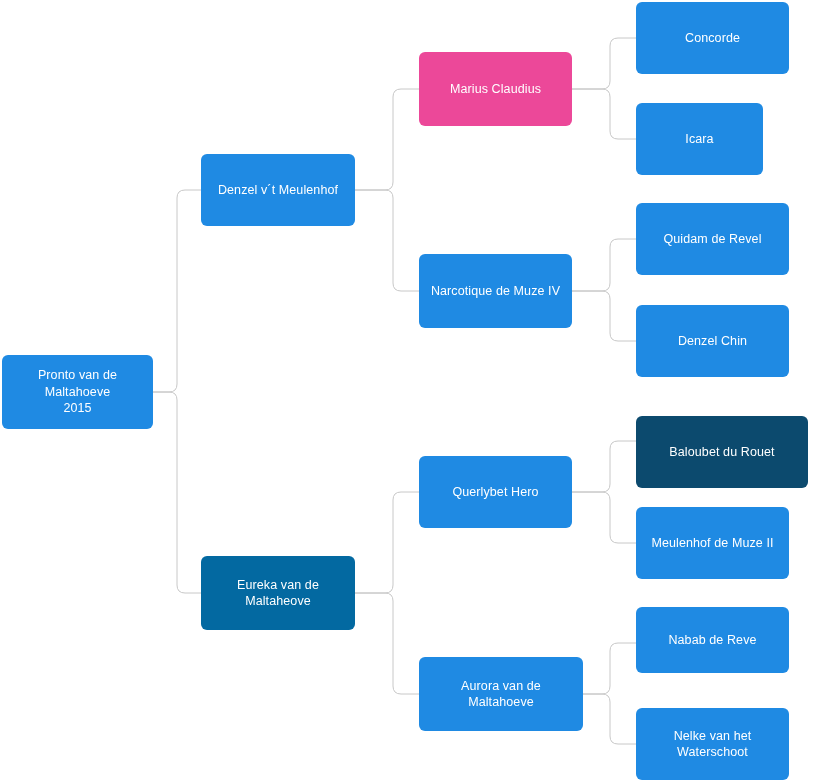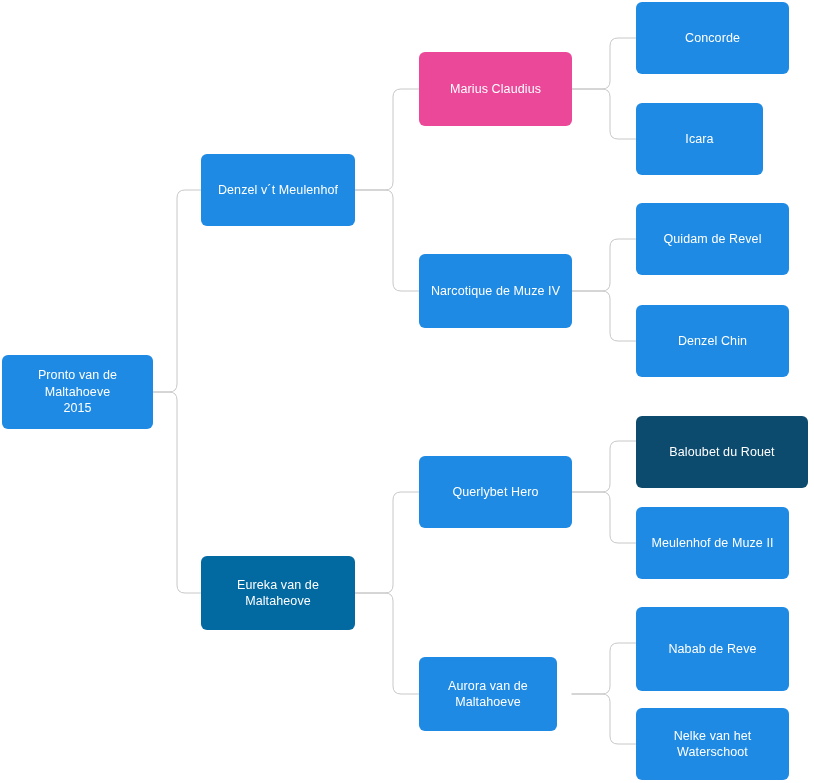--- a/index.html
+++ b/index.html
@@ -81,21 +81,21 @@
       </div>
       <div class="node" style="left: 419px; top: 52px; width: 153px; height: 74px; background: #ec4899; color: rgb(255, 255, 255);">
         <span class="node-label">Marius Claudius</span>
       </div>
       <div class="node" style="left: 419px; top: 254px; width: 153px; height: 74px; background: rgb(31, 138, 227); color: rgb(255, 255, 255);">
         <span class="node-label">Narcotique de Muze IV</span>
       </div>
       <div class="node" style="left: 419px; top: 456px; width: 153px; height: 72px; background: rgb(31, 138, 227); color: rgb(255, 255, 255);">
         <span class="node-label">Querlybet Hero</span>
       </div>
-      <div class="node" style="left: 419px; top: 657px; width: 138px; height: 74px; background: rgb(31, 138, 227); color: rgb(255, 255, 255);">
+      <div class="node" style="left: 419px; top: 657px; width: 164px; height: 74px; background: rgb(31, 138, 227); color: rgb(255, 255, 255);">
         <span class="node-label">Aurora van de
 Maltahoeve</span>
       </div>
       <div class="node" style="left: 636px; top: 2px; width: 153px; height: 72px; background: rgb(31, 138, 227); color: rgb(255, 255, 255);">
         <span class="node-label">Concorde</span>
       </div>
       <div class="node" style="left: 636px; top: 103px; width: 127px; height: 72px; background: rgb(31, 138, 227); color: rgb(255, 255, 255);">
         <span class="node-label">Icara</span>
       </div>
       <div class="node" style="left: 636px; top: 203px; width: 153px; height: 72px; background: rgb(31, 138, 227); color: rgb(255, 255, 255);">
@@ -103,21 +103,21 @@
       </div>
       <div class="node" style="left: 636px; top: 305px; width: 153px; height: 72px; background: rgb(31, 138, 227); color: rgb(255, 255, 255);">
         <span class="node-label">Denzel Chin</span>
       </div>
       <div class="node" style="left: 636px; top: 405px; width: 172px; height: 72px; background: #0c4a6e; color: rgb(255, 255, 255); margin-top: 11px;">
         <span class="node-label">Baloubet du Rouet</span>
       </div>
       <div class="node" style="left: 636px; top: 507px; width: 153px; height: 72px; background: rgb(31, 138, 227); color: rgb(255, 255, 255);">
         <span class="node-label">Meulenhof de Muze II</span>
       </div>
-      <div class="node" style="left: 636px; top: 607px; width: 153px; height: 84px; background: rgb(31, 138, 227); color: rgb(255, 255, 255);">
+      <div class="node" style="left: 636px; top: 607px; width: 153px; height: 66px; background: rgb(31, 138, 227); color: rgb(255, 255, 255);">
         <span class="node-label">Nabab de Reve</span>
       </div>
       <div class="node" style="left: 636px; top: 708px; width: 153px; height: 72px; background: rgb(31, 138, 227); color: rgb(255, 255, 255);">
         <span class="node-label">Nelke van het
 Waterschoot</span>
       </div>
     </div>
 </div>
 
 </body></html>

